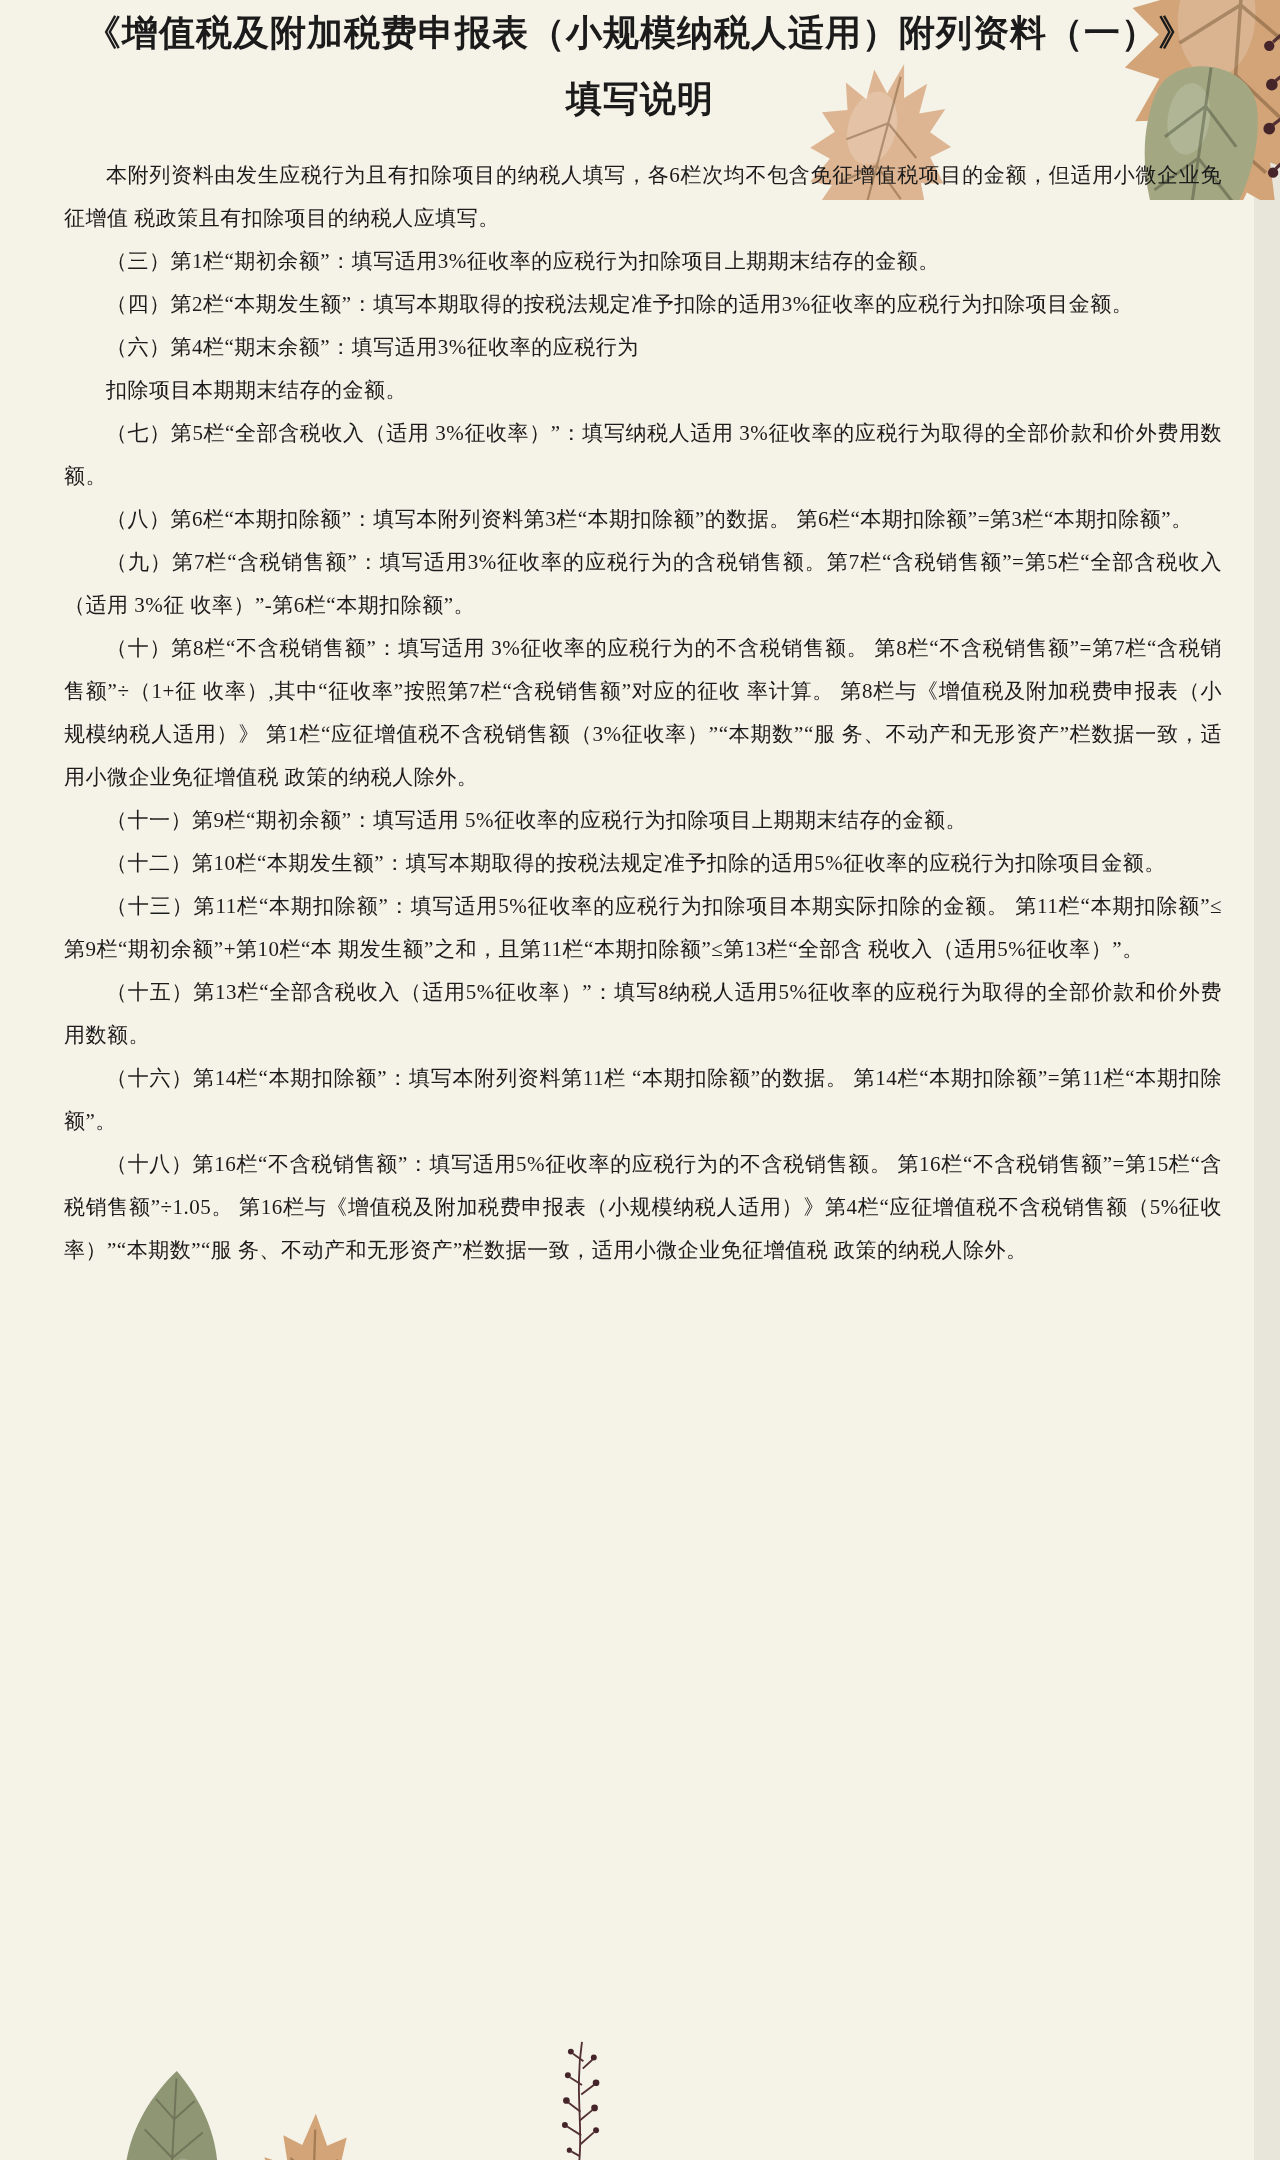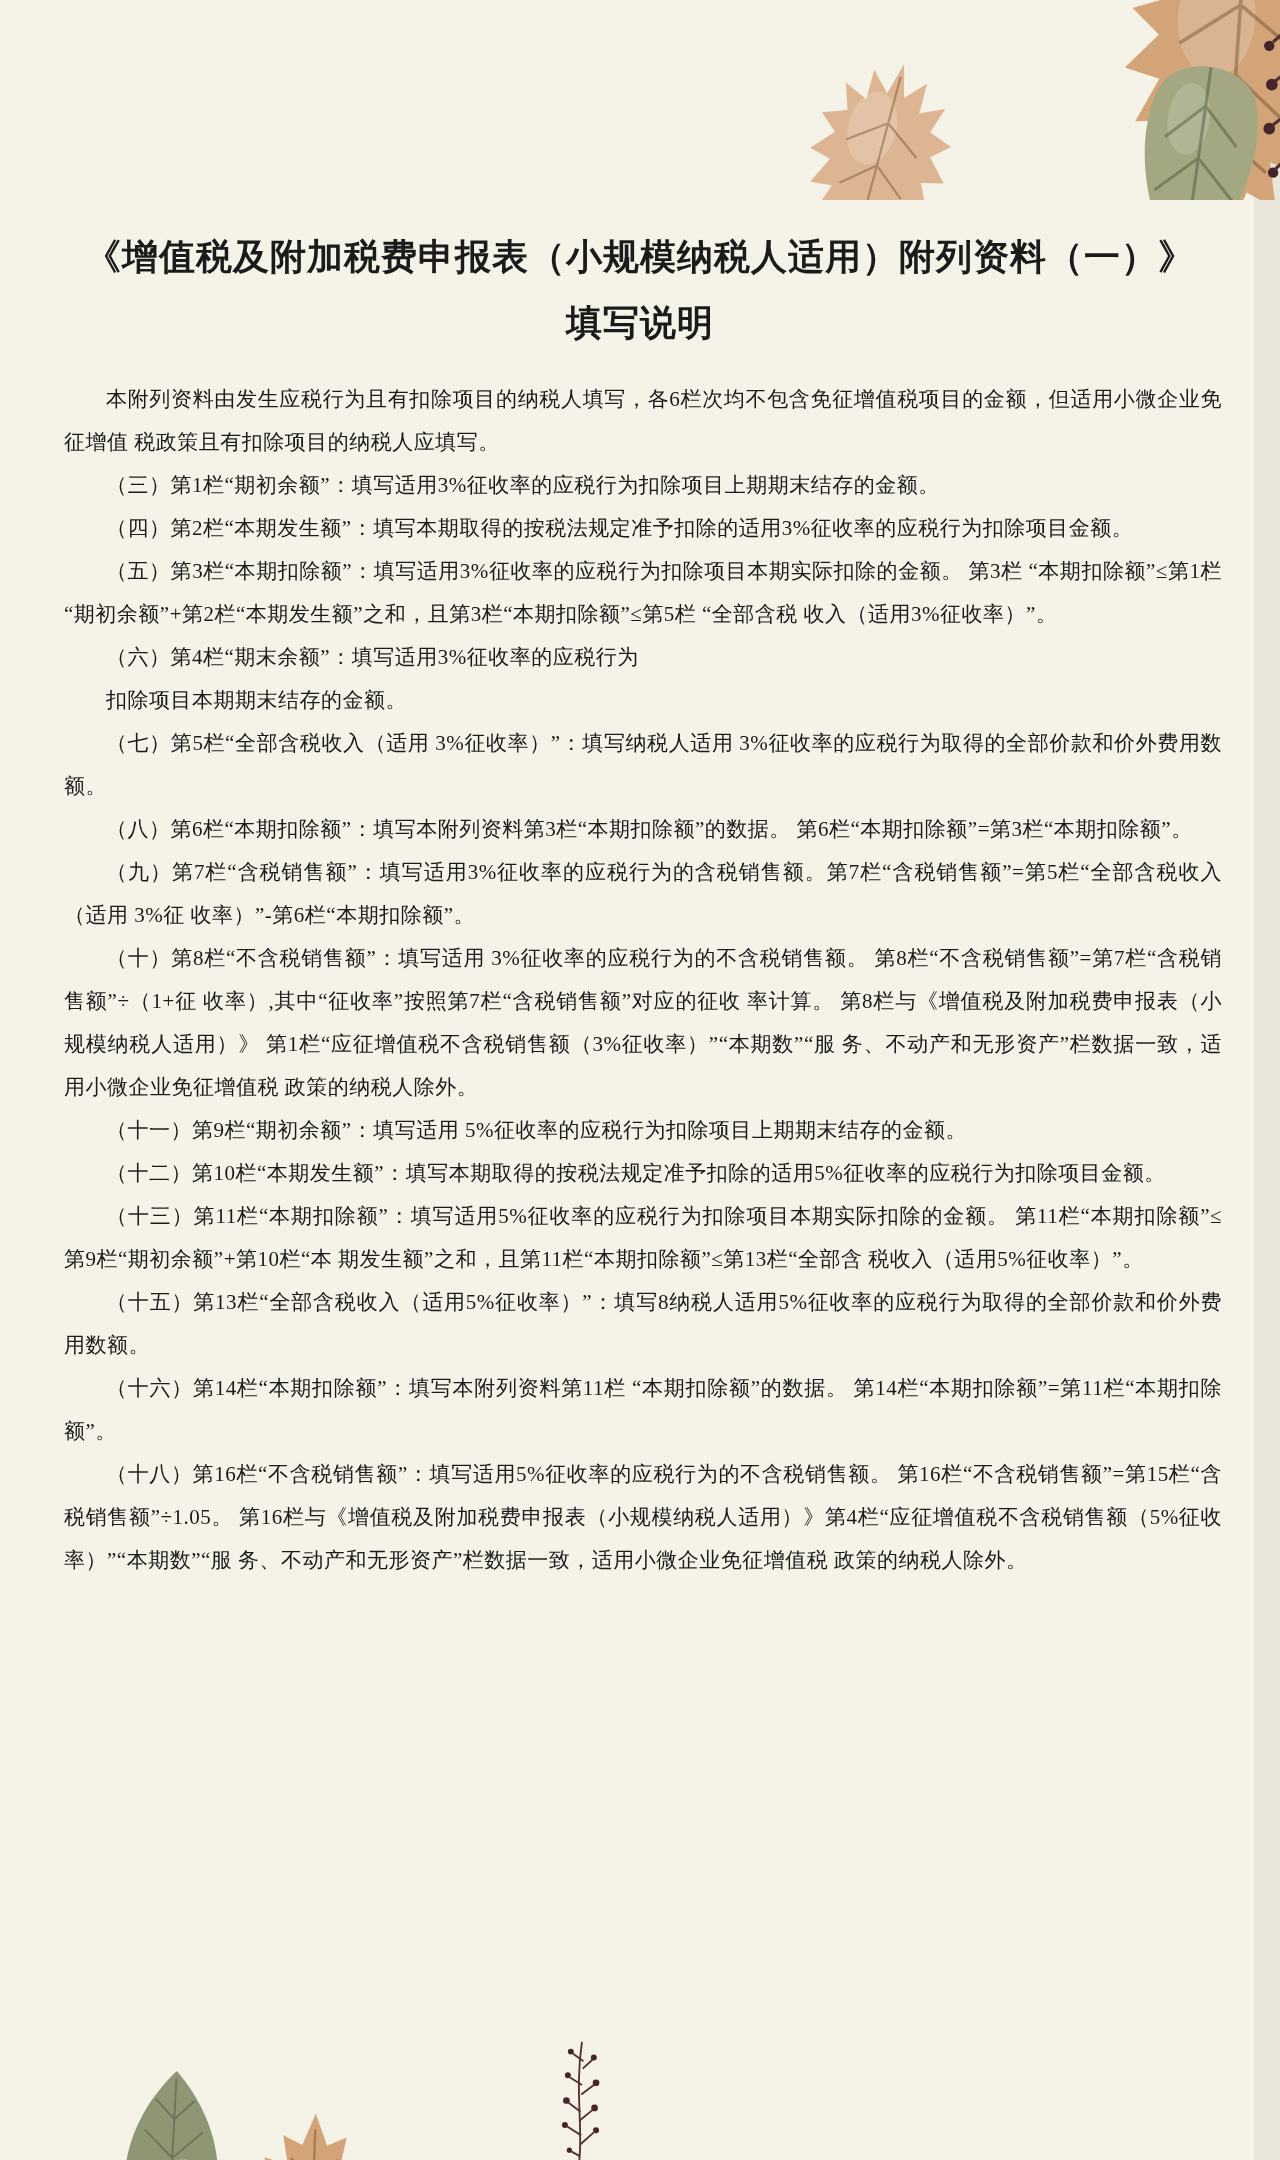--- a/index.html
+++ b/index.html
@@ -22,21 +22,20 @@
   .deco {
     position: absolute; left: 0; z-index: 2;
     display: block;
   }
   .deco-top { top: 0; }
   .deco-bottom { bottom: 0; }
   .doc {
     position: relative; z-index: 3;
   }
   .title {
-    padding-top: 224px;
     text-align: center;
     font-size: 36px;
     font-weight: bold;
     line-height: 66px;
     letter-spacing: 1px;
     margin: 0;
   }
   .content {
     width: 1158px;
     margin: 22px 0 0 64px;
@@ -125,21 +124,20 @@
 
 <div class="doc">
   <h1 class="title">
     <span>《增值税及附加税费申报表（小规模纳税人适用）附列资料（一）》</span><br>
     <span>填写说明</span>
   </h1>
   <div class="content">
       <p class="para indent">本附列资料由发生应税行为且有扣除项目的纳税人填写，各6栏次均不包含免征增值税项目的金额，但适用小微企业免征增值 税政策且有扣除项目的纳税人应填写。</p>
       <p class="para indent">（三）第1栏“期初余额”：填写适用3%征收率的应税行为扣除项目上期期末结存的金额。</p>
       <p class="para indent">（四）第2栏“本期发生额”：填写本期取得的按税法规定准予扣除的适用3%征收率的应税行为扣除项目金额。</p>
-      <p class="para indent">（五）第3栏“本期扣除额”：填写适用3%征收率的应税行为扣除项目本期实际扣除的金额。  第3栏 “本期扣除额”≤第1栏“期初余额”+第2栏“本期发生额”之和，且第3栏“本期扣除额”≤第5栏 “全部含税 收入（适用3%征收率）”。</p>
       <p class="para indent">（六）第4栏“期末余额”：填写适用3%征收率的应税行为</p>
       <p class="para indent">扣除项目本期期末结存的金额。</p>
       <p class="para indent">（七）第5栏“全部含税收入（适用 3%征收率）”：填写纳税人适用 3%征收率的应税行为取得的全部价款和价外费用数额。</p>
       <p class="para indent">（八）第6栏“本期扣除额”：填写本附列资料第3栏“本期扣除额”的数据。  第6栏“本期扣除额”=第3栏“本期扣除额”。</p>
       <p class="para indent">（九）第7栏“含税销售额”：填写适用3%征收率的应税行为的含税销售额。第7栏“含税销售额”=第5栏“全部含税收入（适用 3%征 收率）”-第6栏“本期扣除额”。</p>
       <p class="para indent">（十）第8栏“不含税销售额”：填写适用 3%征收率的应税行为的不含税销售额。  第8栏“不含税销售额”=第7栏“含税销售额”÷（1+征 收率）,其中“征收率”按照第7栏“含税销售额”对应的征收 率计算。  第8栏与《增值税及附加税费申报表（小规模纳税人适用）》 第1栏“应征增值税不含税销售额（3%征收率）”“本期数”“服 务、不动产和无形资产”栏数据一致，适用小微企业免征增值税 政策的纳税人除外。</p>
       <p class="para indent">（十一）第9栏“期初余额”：填写适用 5%征收率的应税行为扣除项目上期期末结存的金额。</p>
       <p class="para indent">（十二）第10栏“本期发生额”：填写本期取得的按税法规定准予扣除的适用5%征收率的应税行为扣除项目金额。</p>
       <p class="para indent">（十三）第11栏“本期扣除额”：填写适用5%征收率的应税行为扣除项目本期实际扣除的金额。  第11栏“本期扣除额”≤第9栏“期初余额”+第10栏“本 期发生额”之和，且第11栏“本期扣除额”≤第13栏“全部含 税收入（适用5%征收率）”。</p>
       <p class="para indent">（十五）第13栏“全部含税收入（适用5%征收率）”：填写8纳税人适用5%征收率的应税行为取得的全部价款和价外费用数额。</p>

